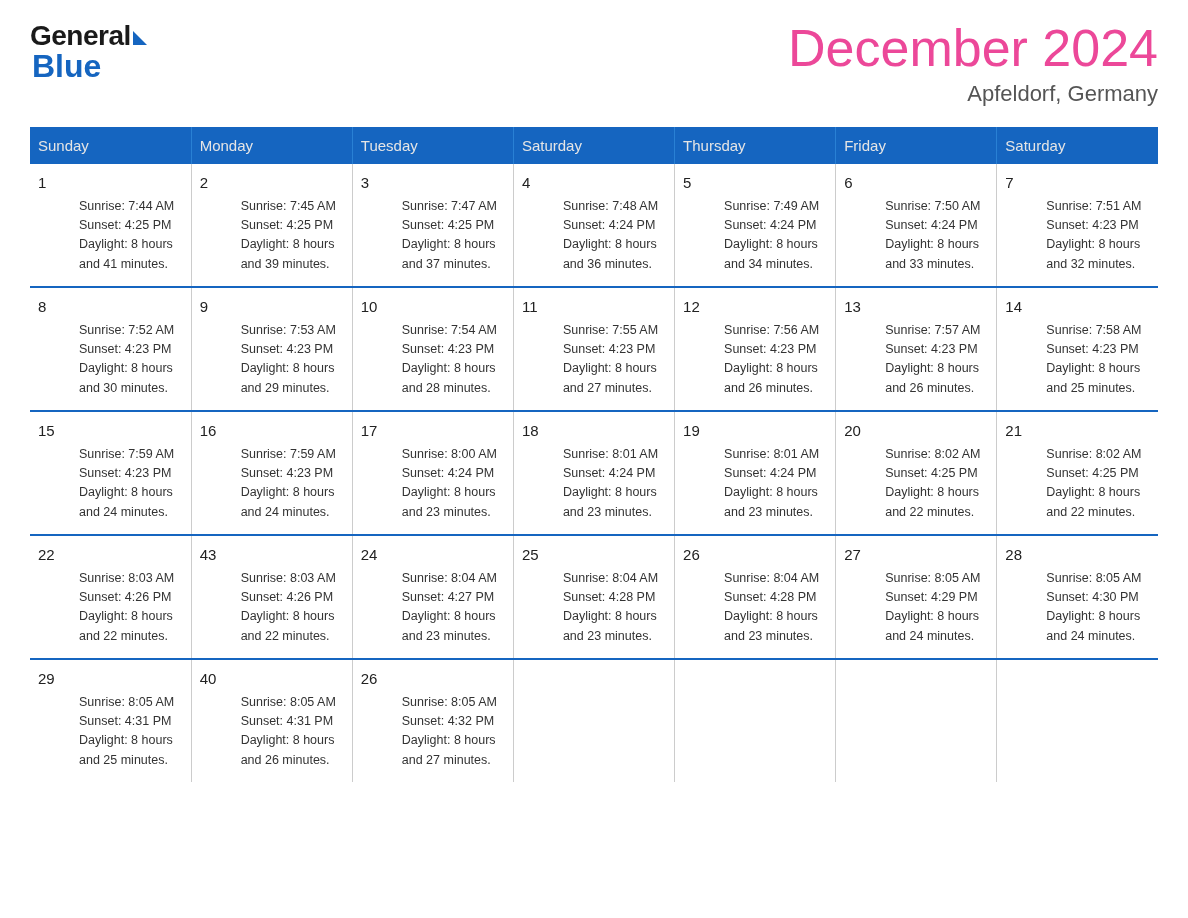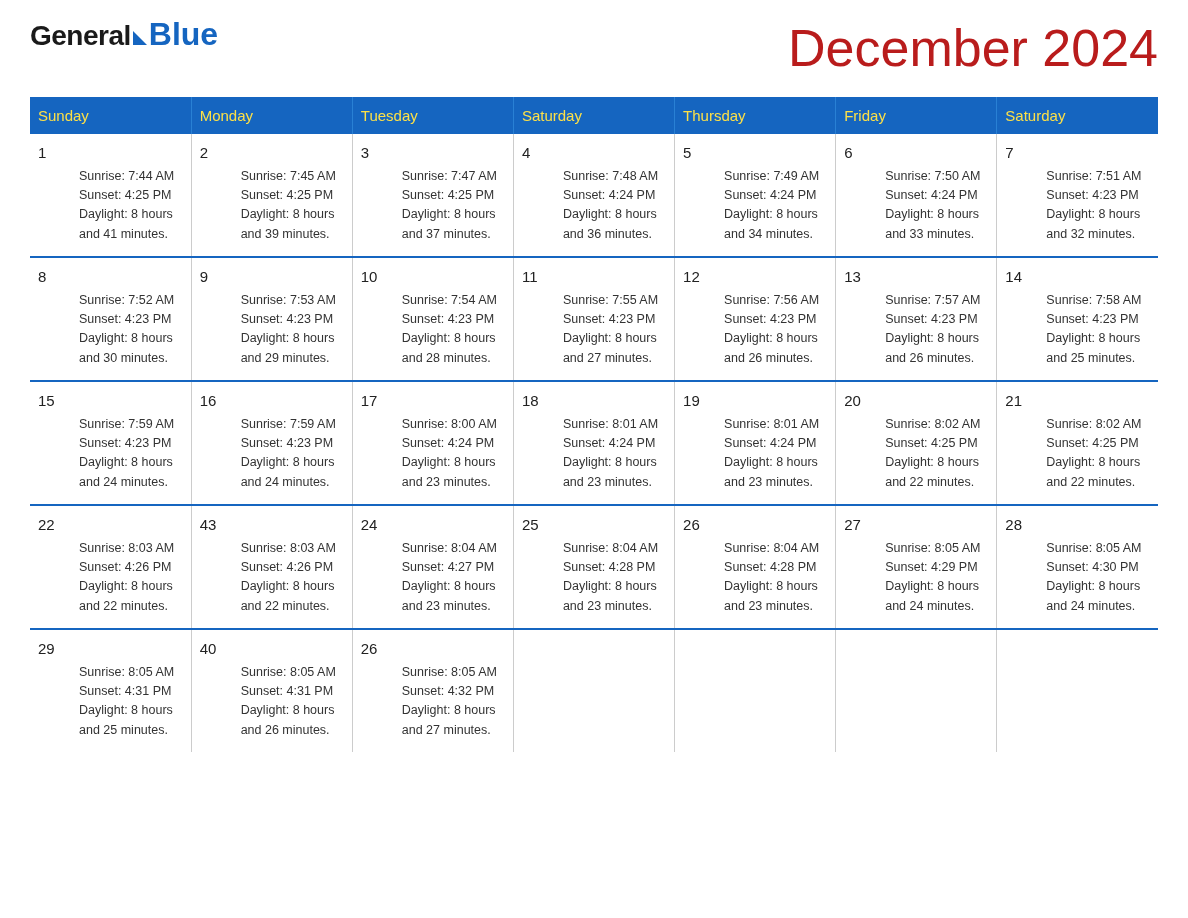--- a/index.html
+++ b/index.html
@@ -11,21 +11,21 @@
       min-height: 918px;
     }
     .header-row {
       display: flex;
       justify-content: space-between;
       align-items: flex-start;
       margin-bottom: 20px;
     }
     .logo {
       display: flex;
-      flex-direction: row;
+      flex-direction: column;
       align-items: flex-start;
     }
     .logo-top {
       display: flex;
       align-items: center;
     }
     .logo-general {
       font-size: 28px;
       font-weight: bold;
       color: #1a1a1a;
@@ -46,36 +46,36 @@
       color: #1565c0;
       margin-top: -4px;
       margin-left: 2px;
     }
     .title-block {
       text-align: right;
     }
     .main-title {
       font-size: 52px;
       font-weight: normal;
-      color: #b91c1c;
+      color: #ec4899;
       line-height: 1.1;
     }
     .subtitle {
       font-size: 22px;
       color: #555;
       margin-top: 4px;
     }
     table {
       width: 100%;
       border-collapse: collapse;
       font-size: 13px;
     }
     thead tr th {
       background-color: #1565c0;
-      color: #fde047;
+      color: #e5e5e5;
       padding: 10px 8px;
       font-size: 15px;
       font-weight: normal;
       text-align: left;
       border-right: 1px solid #2980d4;
     }
     thead tr th:last-child {
       border-right: none;
     }
     tbody tr td {
@@ -116,20 +116,21 @@
 <div class="header-row">
   <div class="logo">
     <div class="logo-top">
       <span class="logo-general">General</span>
       <div class="logo-arrow"></div>
     </div>
     <span class="logo-blue">Blue</span>
   </div>
   <div class="title-block">
     <div class="main-title">December 2024</div>
+    <div class="subtitle">Apfeldorf, Germany</div>
   </div>
 </div>
 
 <table>
   <thead>
     <tr>
 
     <th>Sunday</th>
         <th>Monday</th>
         <th>Tuesday</th>

